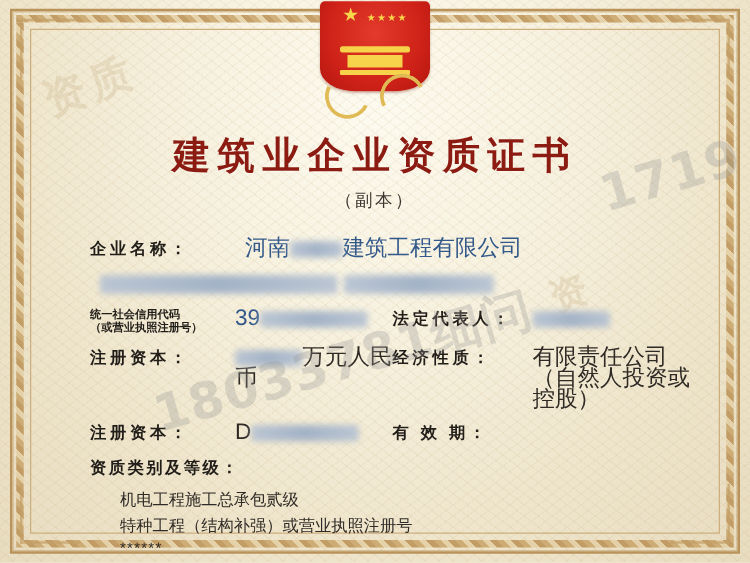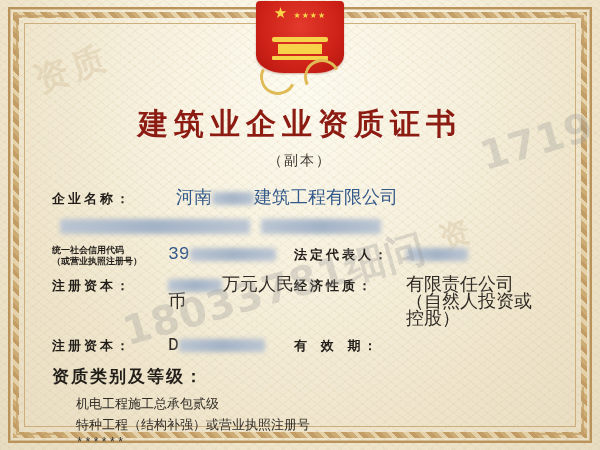--- a/index.html
+++ b/index.html
@@ -165,24 +165,24 @@
     text-align: center;
     font-family: "DejaVu Serif", "Liberation Serif", serif;
     font-size: 14px;
     letter-spacing: 2px;
     color: #3c3630;
   }
 
   
   .body {
     position: absolute;
-    left: 52px;
+    left: 72px;
     top: 190px;
     width: 482px;
-    font-family: Liberation Mono, monospace;
+    font-family: Liberation Sans, sans-serif;
     color: #2f2a25;
   }
   .row {
     display: flex;
     align-items: flex-start;
     margin-bottom: 9px;
     min-height: 19px;
   }
   .lbl {
     font-size: 13px;
@@ -223,21 +223,21 @@
   }
   .blur.tall { height: 15px; }
   .blur.b1 { width: 42px; }
   .blur.b2 { width: 120px; }
   .blur.b3 { width: 190px; }
   .blur.b4 { width: 62px; }
   .blur.b5 { width: 86px; }
   .blur.b6 { width: 54px; }
 
   .qual-head {
-    font-size: 17px;
+    font-size: 13px;
     font-weight: bold;
     letter-spacing: 2px;
     margin-top: 4px;
     margin-bottom: 6px;
     color: #211d19;
   }
   .qual-list {
     font-size: 13px;
     color: #2f2a25;
     line-height: 21px;

